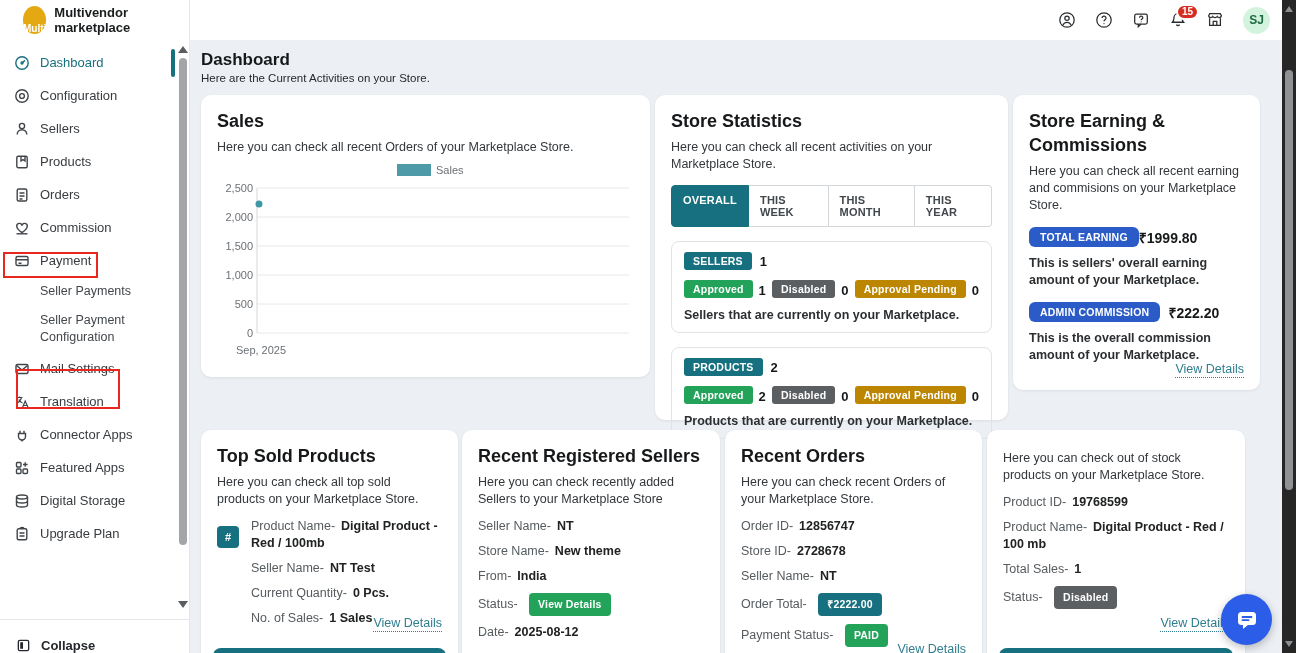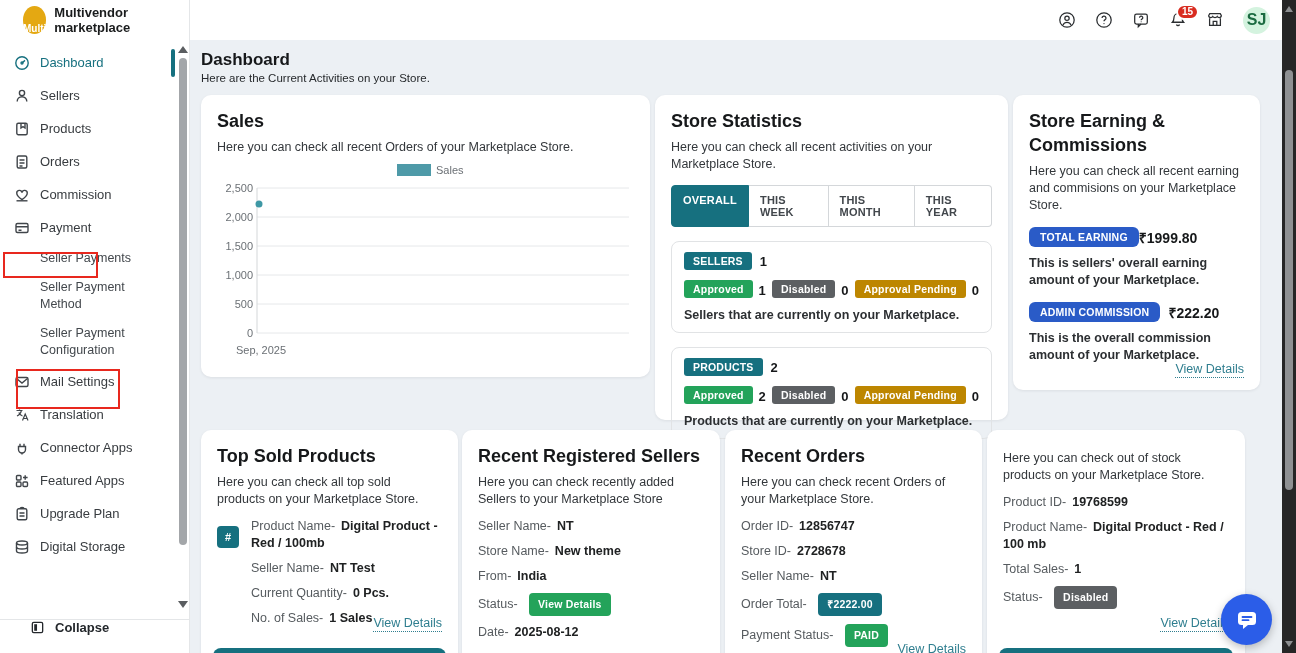--- a/index.html
+++ b/index.html
@@ -7,40 +7,40 @@
     font-family:"Liberation Sans", sans-serif; background:#fff; color:#202223; }
 
   
   .topbar { position:absolute; left:190px; top:0; width:1092px; height:40px; background:#fff; }
   .topbar-icons { position:absolute; right:12px; top:0; height:40px; display:flex; align-items:center; gap:19px; }
   .tb-icon { width:18px; height:18px; position:relative; color:#2b2e31; cursor:pointer; }
   .tb-icon svg { width:18px; height:18px; display:block; }
   .badge-count { position:absolute; top:-7px; left:7px; background:#d92c20; color:#fff;
     font-size:10px; font-weight:bold; padding:1px 4px; border-radius:8px; border:2px solid #fff; line-height:10px;}
   .avatar { width:27px; height:27px; border-radius:50%; background:#d4f3df; color:#1b6b41;
-    font-size:16px; font-weight:bold; display:flex; align-items:center; justify-content:center; cursor:pointer;}
+    font-size:12px; font-weight:bold; display:flex; align-items:center; justify-content:center; cursor:pointer;}
 
   
   .sidebar { position:absolute; left:0; top:0; width:190px; height:653px; background:#fff;
     border-right:1px solid #e4e6e8; z-index:5; }
   .logo-row { display:flex; align-items:center; gap:8px; padding:6px 10px; height:40px; }
   .logo-circle { width:28px; height:28px; border-radius:50%; background:#e4a812; color:#fff;
     font-size:10px; font-weight:bold; display:flex; align-items:flex-end; justify-content:center;margin-left:13px; }
   .logo-title { font-size:13px; font-weight:bold; color:#1a1c1d; }
   .nav { padding-top:6px; }
   .nav-item { display:flex; align-items:center; gap:10px; padding:8px 14px; font-size:13px;
     color:#383c40; font-weight:500; cursor:pointer; line-height:17px;}
   .nav-item svg { width:16px; height:16px; flex:0 0 16px; stroke:#40454a; }
   .nav-item.active { color:#16707f; }
   .nav-item.active svg { stroke:#16707f; }
   .nav-sub { padding:6px 14px 6px 40px; font-size:12.5px; color:#42474c; cursor:pointer;
     line-height:17px; max-width:160px;}
   .active-bar { position:absolute; left:171px; top:49px; width:4px; height:28px; background:#16707f; border-radius:2px;}
   .collapse-row { position:absolute; left:0; bottom:0; width:189px; height:34px; border-top:1px solid #e4e6e8;
-    display:flex; align-items:flex-start; gap:10px; padding:0 30px; font-size:13px; font-weight:bold; color:#24282c; cursor:pointer; background:#fff;}
+    display:flex; align-items:flex-end; gap:10px; padding:0 16px; font-size:13px; font-weight:bold; color:#24282c; cursor:pointer; background:#fff;}
   .collapse-row svg { width:15px; height:15px; stroke:#24282c;}
   
   .sb-scroll-up { position:absolute; left:178px; top:46px; width:0; height:0;
     border-left:5px solid transparent; border-right:5px solid transparent; border-bottom:7px solid #5a5d60;}
   .sb-scroll-down { position:absolute; left:178px; top:601px; width:0; height:0;
     border-left:5px solid transparent; border-right:5px solid transparent; border-top:7px solid #5a5d60;}
   .sb-thumb { position:absolute; left:179px; top:58px; width:8px; height:487px; background:#a3a6a9; border-radius:4px;}
   
   .annot { position:absolute; border:2px solid #e8281e; pointer-events:none; z-index:9; }
   .annot-payment { left:3px; top:252px; width:95px; height:26px; }
@@ -138,20 +138,27 @@
     <div class="nav-item active">
       <svg viewBox="0 0 16 16" fill="none" stroke-width="1.4">
           <circle cx="8" cy="8" r="6.2"></circle>
           <path d="M8 8 L11 5.4"></path>
           <circle cx="8" cy="8" r="1"></circle>
         </svg>
       <span>Dashboard</span>
     </div>
     <div class="nav-item">
       <svg viewBox="0 0 16 16" fill="none" stroke-width="1.4">
+          <circle cx="8" cy="8" r="6.2"></circle>
+          <circle cx="8" cy="8" r="2.4"></circle>
+        </svg>
+      <span>Configuration</span>
+    </div>
+    <div class="nav-item">
+      <svg viewBox="0 0 16 16" fill="none" stroke-width="1.4">
           <circle cx="8" cy="5" r="2.6"></circle>
           <path d="M3.2 13.5 a4.8 4.8 0 0 1 9.6 0"></path>
         </svg>
       <span>Sellers</span>
     </div>
     <div class="nav-item">
       <svg viewBox="0 0 16 16" fill="none" stroke-width="1.4">
           <rect x="2.8" y="2.2" width="10.4" height="11.6" rx="1.5"></rect>
           <path d="M7 2.4 V7 l2-1.3 L11 7 V2.4"></path>
         </svg>
@@ -172,21 +179,20 @@
       <span>Commission</span>
     </div>
     <div class="nav-item">
       <svg viewBox="0 0 16 16" fill="none" stroke-width="1.4">
           <rect x="2" y="3.5" width="12" height="9" rx="1.5"></rect>
           <path d="M2 6.8 h12 M4.5 10.2 h3"></path>
         </svg>
       <span>Payment</span>
     </div>
     <div class="nav-sub">Seller Payments</div>
-    <div class="nav-sub">Seller Payment Method</div>
     <div class="nav-sub">Seller Payment Configuration</div>
     <div class="nav-item">
       <svg viewBox="0 0 16 16" fill="none" stroke-width="1.4">
           <rect x="2" y="3.5" width="12" height="9" rx="1.5"></rect>
           <path d="M2.5 4.5 L8 9 L13.5 4.5"></path>
         </svg>
       <span>Mail Settings</span>
     </div>
     <div class="nav-item">
       <svg viewBox="0 0 16 16" fill="none" stroke-width="1.2">
@@ -206,33 +212,33 @@
       <svg viewBox="0 0 16 16" fill="none" stroke-width="1.4">
           <rect x="2.5" y="2.5" width="4.5" height="4.5" rx="1"></rect>
           <rect x="2.5" y="9" width="4.5" height="4.5" rx="1"></rect>
           <rect x="9" y="9" width="4.5" height="4.5" rx="1"></rect>
           <path d="M11.2 2.2 v4.6 M9 4.5 h4.6"></path>
         </svg>
       <span>Featured Apps</span>
     </div>
     <div class="nav-item">
       <svg viewBox="0 0 16 16" fill="none" stroke-width="1.4">
+          <ellipse cx="8" cy="4" rx="5.5" ry="2"></ellipse>
+          <path d="M2.5 4 v8 c0 1.1 2.5 2 5.5 2 s5.5-.9 5.5-2 V4"></path>
+          <path d="M2.5 8 c0 1.1 2.5 2 5.5 2 s5.5-.9 5.5-2"></path>
+        </svg>
+      <span>Digital Storage</span>
+    </div>
+    <div class="nav-item">
+      <svg viewBox="0 0 16 16" fill="none" stroke-width="1.4">
           <rect x="3.2" y="2.8" width="9.6" height="11" rx="1.5"></rect>
           <path d="M6 2.8 a2 1.4 0 0 1 4 0"></path>
           <path d="M5.5 7 h5 M5.5 10 h5"></path>
         </svg>
       <span>Upgrade Plan</span>
-    </div>
-    <div class="nav-item">
-      <svg viewBox="0 0 16 16" fill="none" stroke-width="1.4">
-          <ellipse cx="8" cy="4" rx="5.5" ry="2"></ellipse>
-          <path d="M2.5 4 v8 c0 1.1 2.5 2 5.5 2 s5.5-.9 5.5-2 V4"></path>
-          <path d="M2.5 8 c0 1.1 2.5 2 5.5 2 s5.5-.9 5.5-2"></path>
-        </svg>
-      <span>Digital Storage</span>
     </div>
   </nav>
   <div class="active-bar"></div>
   <div class="sb-scroll-up"></div>
   <div class="sb-thumb"></div>
   <div class="sb-scroll-down"></div>
   <div class="annot annot-payment"></div>
   <div class="annot annot-spc"></div>
   <div class="collapse-row">
     <svg viewBox="0 0 16 16" fill="none" stroke-width="1.4">

